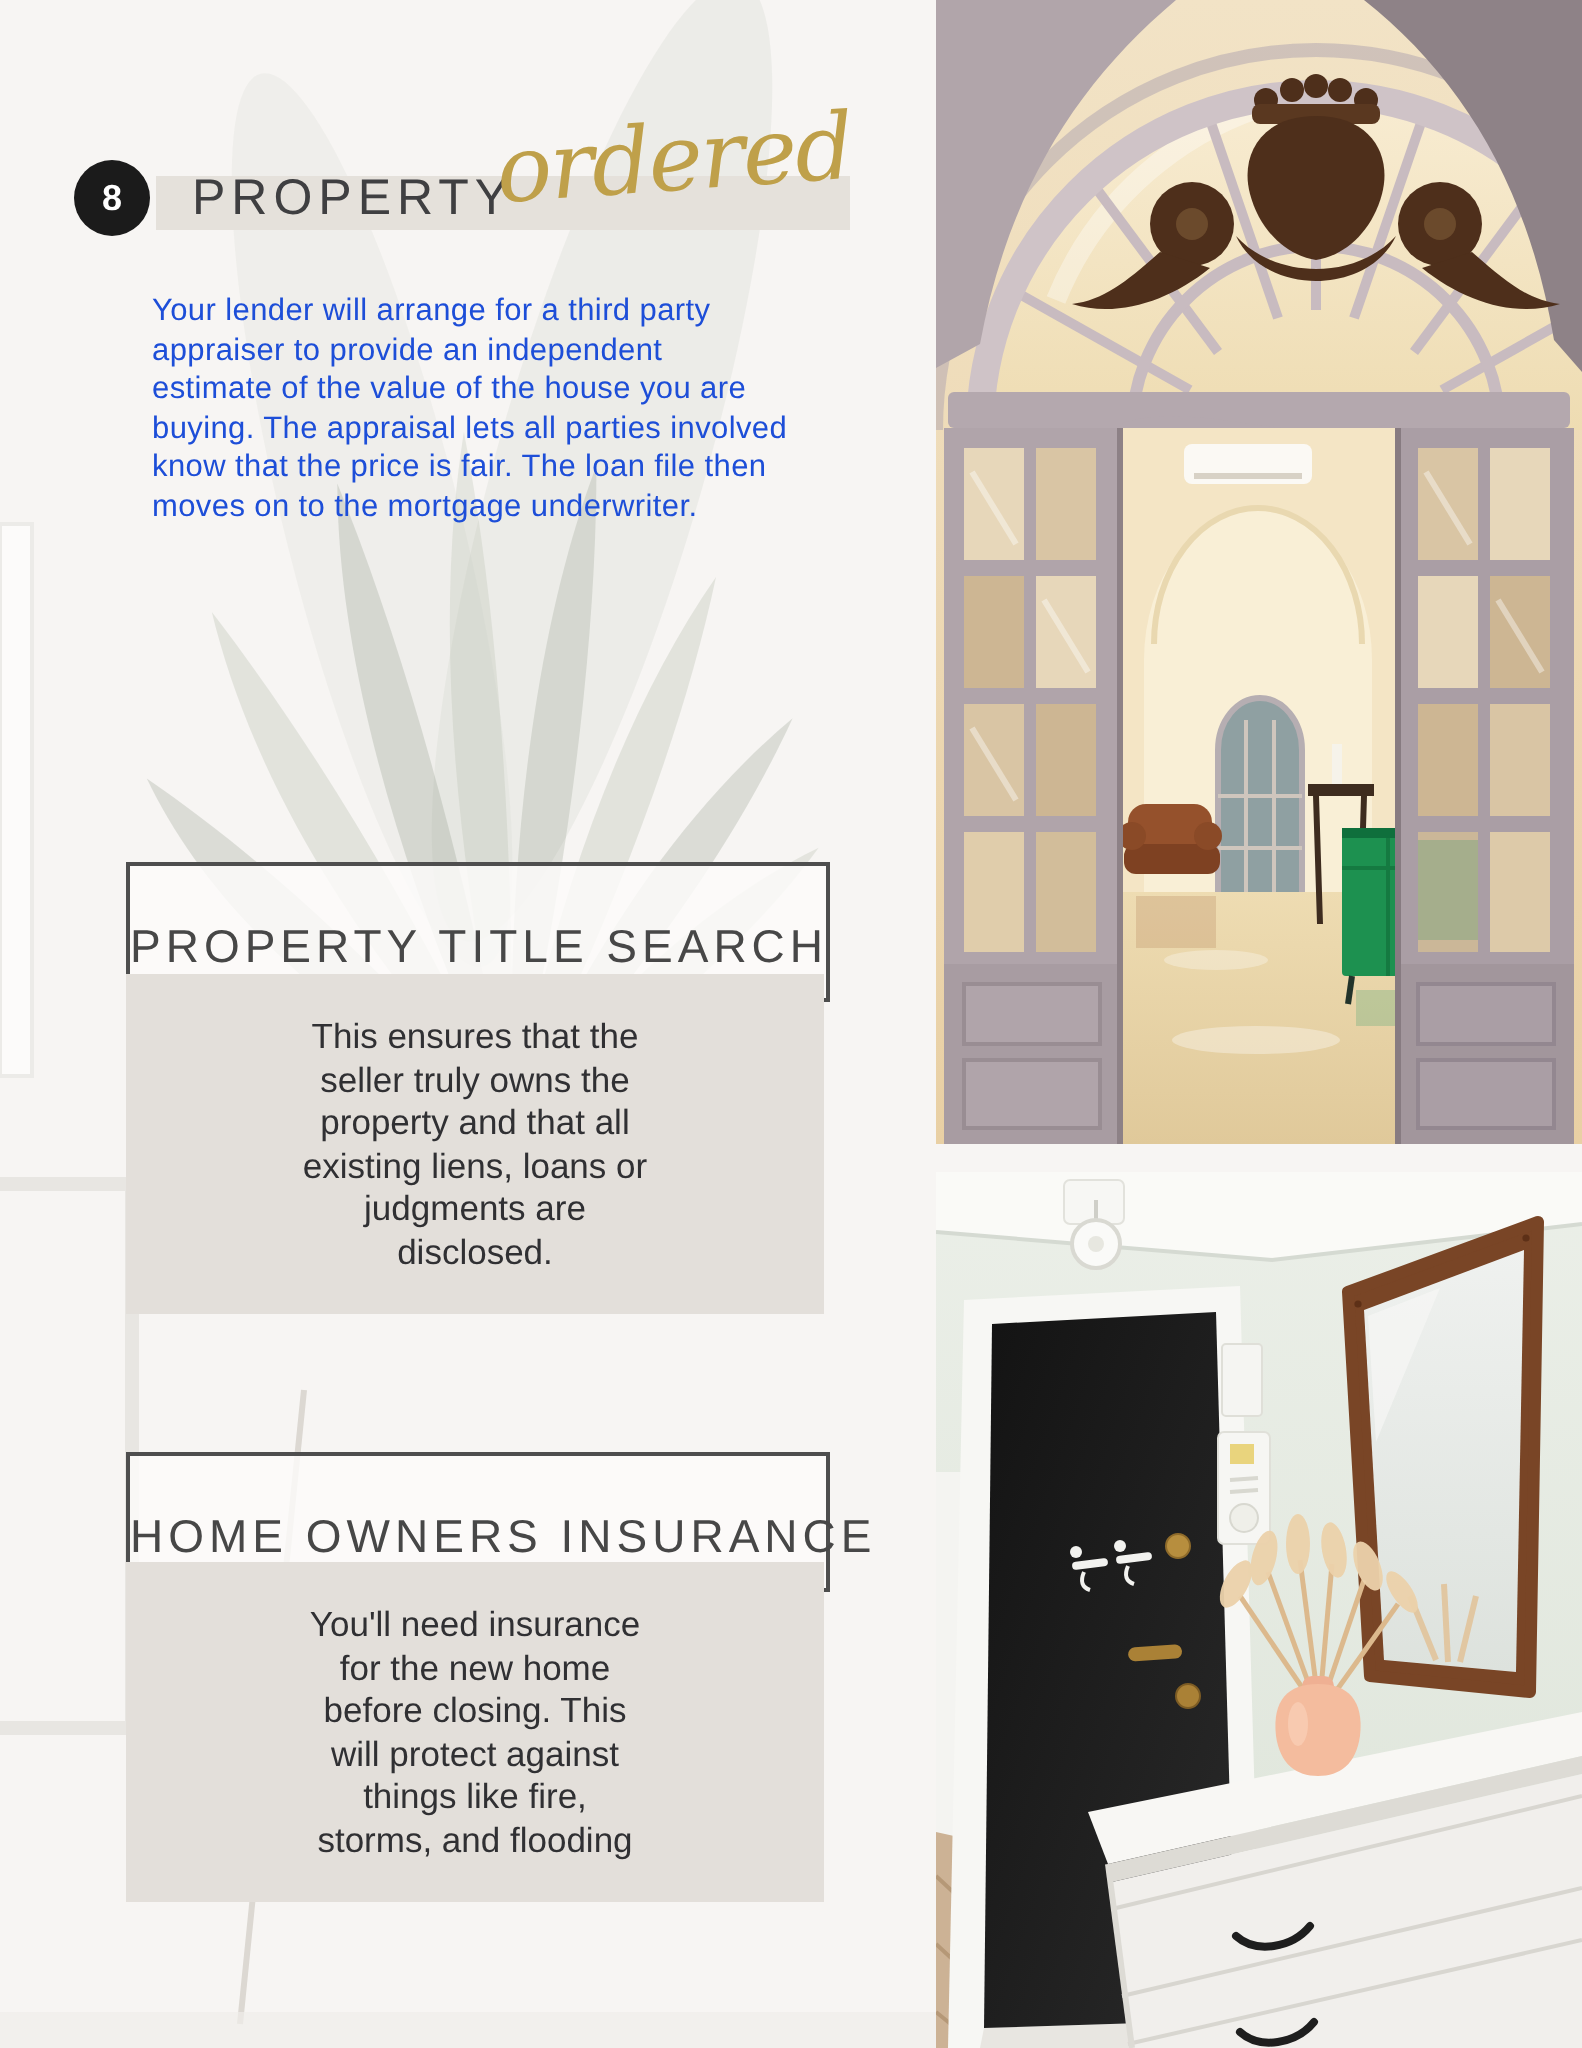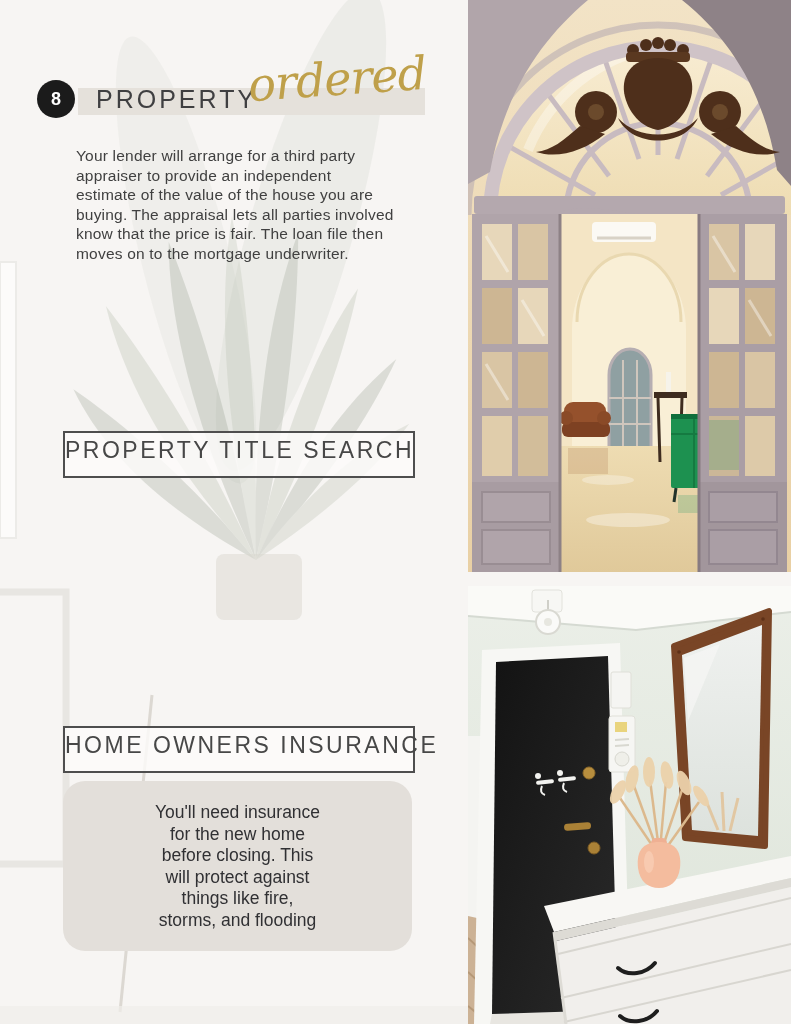--- a/index.html
+++ b/index.html
@@ -26,43 +26,43 @@
     position:absolute; left:248px; top:52px; z-index:3;
     font-family:"DejaVu Serif", serif; font-style:italic;
     font-size:46px; color:#bfa04a; letter-spacing:-1px;
     transform:rotate(-4deg); white-space:nowrap;
   }
 
   
   .intro {
     position:absolute; left:76px; width:380px; margin:0; z-index:2;
     font-size:15.5px; line-height:19.5px; letter-spacing:.2px;
-    color:#404040; white-space:pre-line;
+    color:#1d4ed8; white-space:pre-line;
   }
   .p1 { top:146px; }
   .p2 { top:276px; }
 
   
   .section-heading {
     position:absolute; left:63px; width:352px; box-sizing:border-box; z-index:2;
     border:2px solid #4e4e4e; background:rgba(252,251,250,.82);
-    text-align:center; padding:4px 0 12px;
+    text-align:center; padding:27px 0 12px;
     font-size:23px; letter-spacing:2.5px; color:#474747; white-space:nowrap;
   }
   .sh1 { top:431px; }
   .sh2 { top:726px; }
 
   
   .section-body {
     position:absolute; left:63px; width:349px; z-index:2;
     background:#e3dfda; text-align:center; padding:21px 0 20px;
     font-size:17.5px; line-height:21.5px; color:#303033; white-space:pre-line;
   }
   .sb1 { top:487px; }
-  .sb2 { top:781px;border-radius:22px; }
+  .sb2 { top:781px; }
 
   
   .photo { position:absolute; z-index:1; overflow:hidden; }
   .photo svg { display:block; }
   .photo1 { left:468px; top:0; width:323px; height:572px; }
   .photo2 { left:468px; top:586px; width:323px; height:438px; }
 </style>
 </head>
 <body>
 
@@ -106,20 +106,26 @@
   <p class="intro p1">Your lender will arrange for a third party
 appraiser to provide an independent
 estimate of the value of the house you are
 buying. The appraisal lets all parties involved
 know that the price is fair. The loan file then
 moves on to the mortgage underwriter.</p>
 
   <div class="section-heading sh1">
     <span>PROPERTY TITLE SEARCH</span>
   </div>
+  <div class="section-body sb1">This ensures that the
+seller truly owns the
+property and that all
+existing liens, loans or
+judgments are
+disclosed.</div>
 
   <div class="section-heading sh2">
     <span>HOME OWNERS INSURANCE</span>
   </div>
   <div class="section-body sb2">You'll need insurance
 for the new home
 before closing. This
 will protect against
 things like fire,
 storms, and flooding</div>

